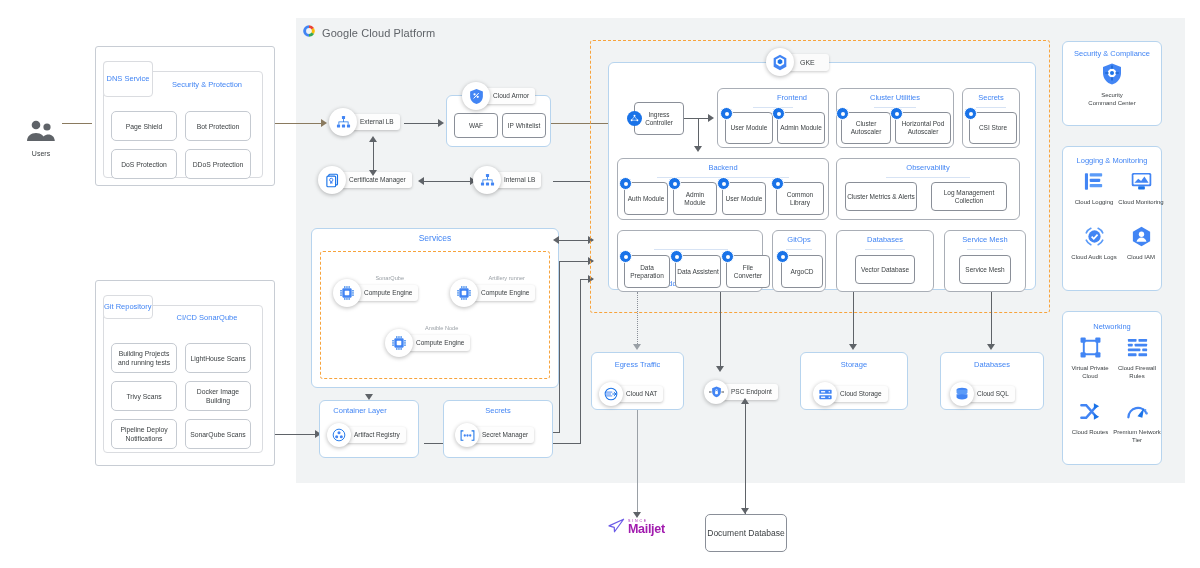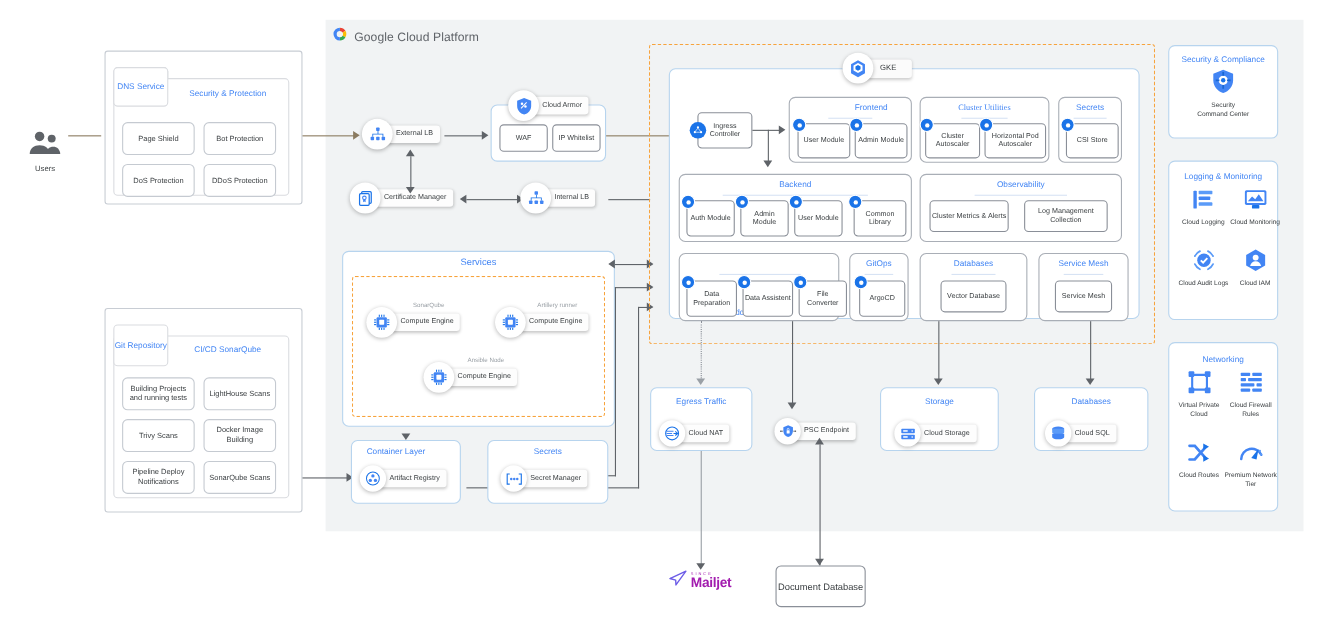--- a/index.html
+++ b/index.html
@@ -105,21 +105,21 @@
 <div class="abs grp-title" style="left:155px;top:80px;width:104px;">Security &amp; Protection</div>
 <div class="abs cell2" style="left:111px;top:111px;width:66px;height:30px;">Page Shield</div>
 <div class="abs cell2" style="left:185px;top:111px;width:66px;height:30px;">Bot Protection</div>
 <div class="abs cell2" style="left:111px;top:149px;width:66px;height:30px;">DoS Protection</div>
 <div class="abs cell2" style="left:185px;top:149px;width:66px;height:30px;">DDoS Protection</div>
 <div class="abs arrowline" style="left:275px;top:123px;width:48px;height:1.4px;background:#8a7a5f;"></div>
 <div class="abs" style="left:321px;top:119px;width:0;height:0;border-left:6px solid #8a7a5f;border-top:4px solid transparent;border-bottom:4px solid transparent;"></div>
 
 <div class="abs panel" style="left:95px;top:280px;width:180px;height:186px;"></div>
 <div class="abs grp-plain" style="left:103px;top:305px;width:160px;height:148px;"></div>
-<div class="abs" style="left:103px;top:295px;width:50px;height:38px;background:#fff;border:1px solid #dadce0;border-radius:4px;display:flex;align-items:center;justify-content:center;">
+<div class="abs" style="left:103px;top:295px;width:50px;height:24px;background:#fff;border:1px solid #dadce0;border-radius:4px;display:flex;align-items:center;">
   <span class="grp-title">Git Repository</span>
 </div>
 <div class="abs grp-title" style="left:155px;top:313px;width:104px;">CI/CD SonarQube</div>
 <div class="abs cell2" style="left:111px;top:343px;width:66px;height:30px;">Building Projects and running tests</div>
 <div class="abs cell2" style="left:185px;top:343px;width:66px;height:30px;">LightHouse Scans</div>
 <div class="abs cell2" style="left:111px;top:381px;width:66px;height:30px;">Trivy Scans</div>
 <div class="abs cell2" style="left:185px;top:381px;width:66px;height:30px;">Docker Image Building</div>
 <div class="abs cell2" style="left:111px;top:419px;width:66px;height:30px;">Pipeline Deploy Notifications</div>
 <div class="abs cell2" style="left:185px;top:419px;width:66px;height:30px;">SonarQube Scans</div>
 <div class="abs arrowline" style="left:275px;top:434px;width:42px;height:1.4px;"></div>
@@ -361,21 +361,21 @@
   <div class="cell" style="width:100%;height:100%;">User Module</div>
 </div>
 <div class="abs" style="left:777px;top:112px;width:44px;height:28px;">
   <div class="kb">
       <i></i>
     </div>
   <div class="cell" style="width:100%;height:100%;">Admin Module</div>
 </div>
 
 <div class="abs grp-plain" style="left:836px;top:88px;width:118px;height:60px;border-color:#a9aeb6;border-radius:6px;"></div>
-<div class="abs grp-title" style="left:836px;top:93px;width:118px;font-family:Liberation Serif, serif;">Cluster Utilities</div>
+<div class="abs grp-title" style="left:836px;top:93px;width:118px;">Cluster Utilities</div>
 <div class="abs sep" style="left:874px;top:105px;width:42px;"></div>
 <div class="abs" style="left:841px;top:112px;width:46px;height:28px;">
   <div class="kb">
       <i></i>
     </div>
   <div class="cell" style="width:100%;height:100%;">Cluster Autoscaler</div>
 </div>
 <div class="abs" style="left:895px;top:112px;width:52px;height:28px;">
   <div class="kb">
       <i></i>

